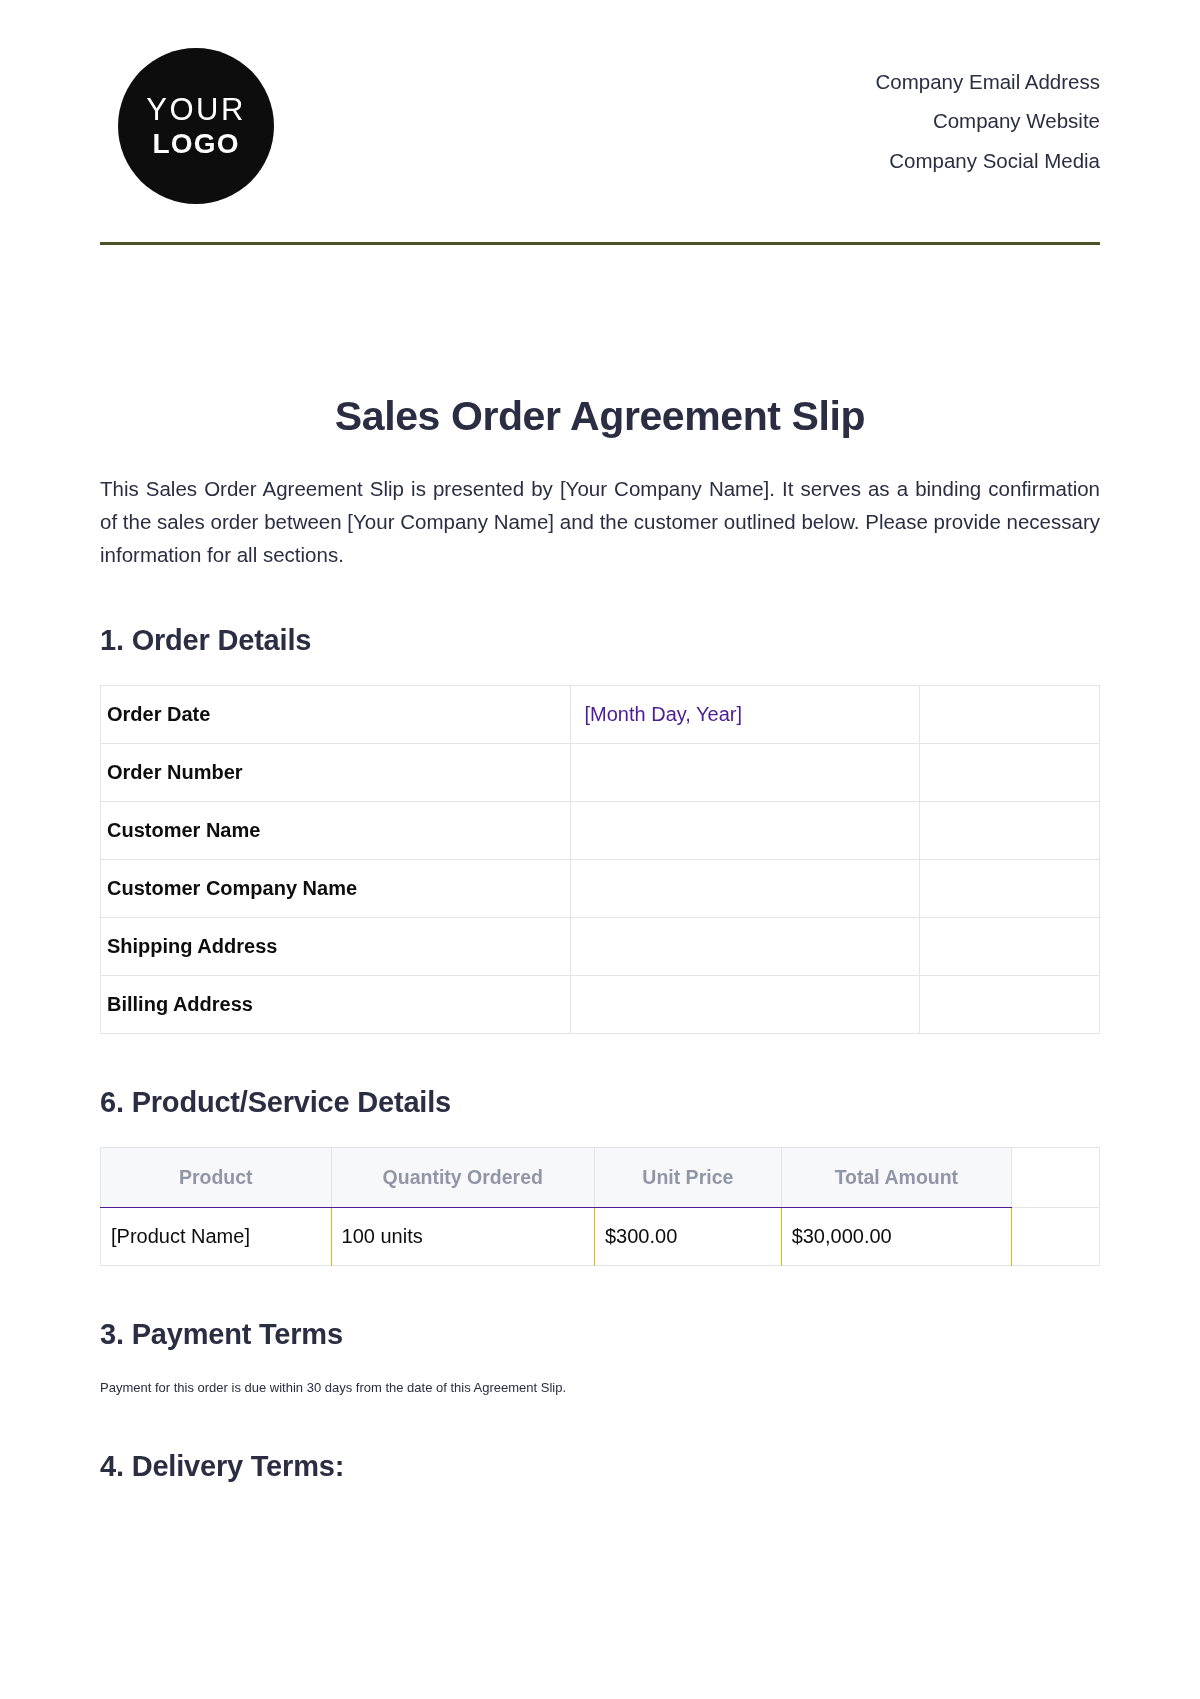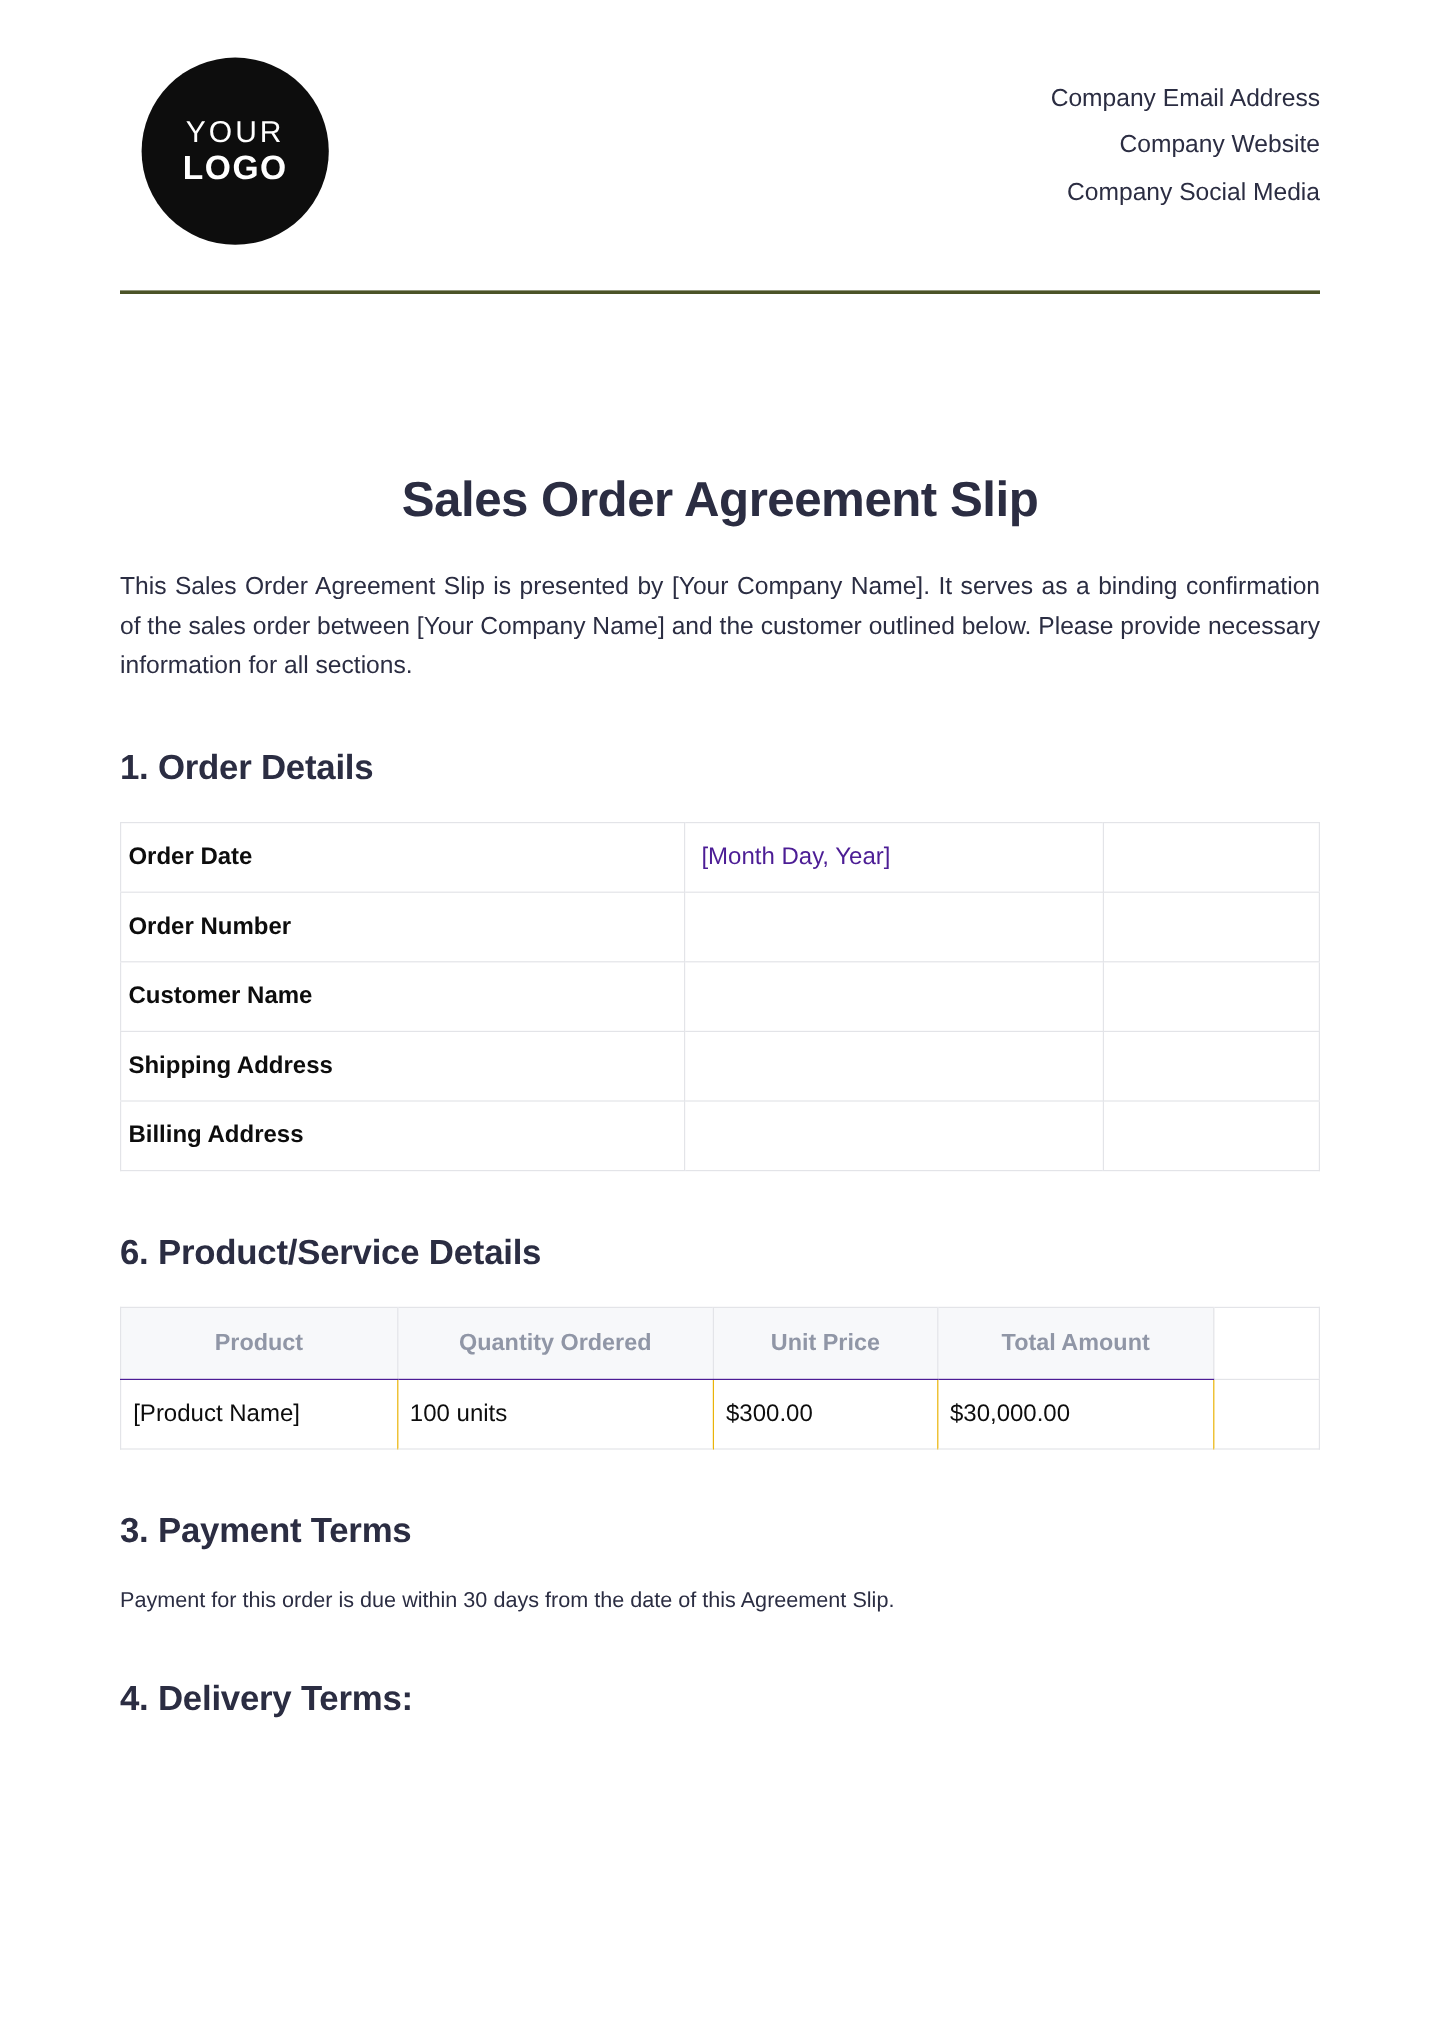--- a/index.html
+++ b/index.html
@@ -35,21 +35,21 @@
     border-radius: 50%;
     background: #0d0d0d;
     display: flex;
     flex-direction: column;
     align-items: center;
     justify-content: center;
     color: #ffffff;
     margin-left: 18px;
   }
   .logo-your {
-    font-size: 25px;
+    font-size: 31px;
     letter-spacing: 2.5px;
     font-weight: 400;
     line-height: 1.15;
   }
   .logo-logo {
     font-size: 28px;
     letter-spacing: 1.2px;
     font-weight: 700;
     line-height: 1.15;
   }
@@ -142,21 +142,21 @@
     padding: 17px 10px;
     border-right: 1px solid #eab308;
     color: #0d0d0d;
     font-size: 20px;
   }
   .product-table td:last-child,
   .product-table th.pad { border-right: none; }
   .product-table .pad { background: #ffffff; border-bottom: 1px solid #e3e4e8; }
 
   p.body-text {
-    font-size: 18px;
+    font-size: 13px;
     line-height: 1.62;
     margin-top: 26px;
     color: #2b2d42;
     text-align: justify;
   }
 </style>
 </head>
 <body>
 
 <div class="page">
@@ -190,20 +190,25 @@
         <td class="label">Order Number</td>
         <td class="value"></td>
         <td class="spacer"></td>
       </tr>
       <tr>
         <td class="label">Customer Name</td>
         <td class="value"></td>
         <td class="spacer"></td>
       </tr>
       <tr>
+        <td class="label">Customer Company Name</td>
+        <td class="value"></td>
+        <td class="spacer"></td>
+      </tr>
+      <tr>
         <td class="label">Shipping Address</td>
         <td class="value"></td>
         <td class="spacer"></td>
       </tr>
       <tr>
         <td class="label">Billing Address</td>
         <td class="value"></td>
         <td class="spacer"></td>
       </tr>
     </tbody>

